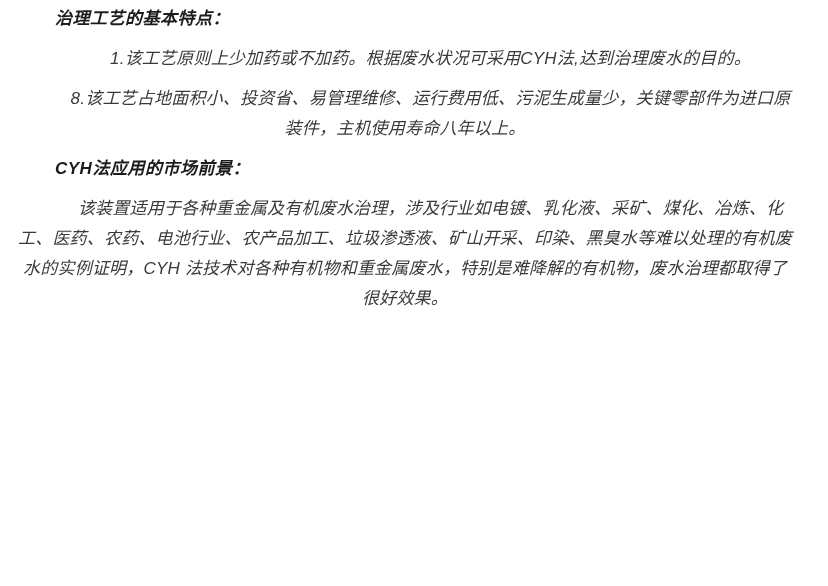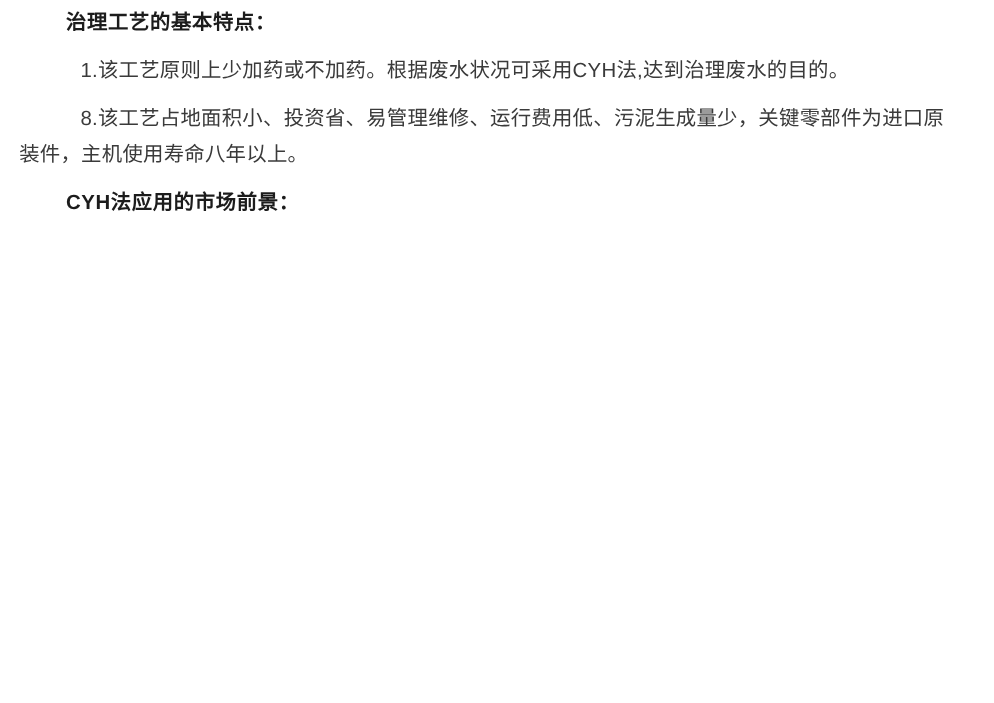--- a/index.html
+++ b/index.html
@@ -11,25 +11,27 @@
     width: 828px;
     height: 586px;
     box-sizing: border-box;
     background: #ffffff;
     padding: 4px 22px 0 4px;
     overflow: hidden;
     font-family: "Liberation Sans", "DejaVu Sans", sans-serif;
     font-size: 17px;
     line-height: 30px;
     color: #3a3a3a;
+    font-style: italic;
   }
   .para {
     margin: 10px 12px;
     text-indent: 51px;
     letter-spacing: 0.2px;
+    text-align: center;
   }
   .para:first-child {
     margin-top: 0;
   }
   .heading {
     margin: 10px 0;
     text-indent: 51px;
     font-weight: bold;
     color: #1c1c1c;
     letter-spacing: 0.5px;
@@ -45,14 +47,15 @@
   <div class="heading">治理工艺的基本特点：</div>
 
   <div class="para">1.该工艺原则上少加药或不加药。根据废水状况可采用CYH法,达到治理废水的目的。</div>
 
 
   <div class="para">8.该工艺占地面积小、投资省、易管理维修、运行费用低、污泥生成量少，关键零部件为进口原装件，主机使用寿命八年以上。</div>
 
 
   <div class="heading">CYH法应用的市场前景：</div>
 
+  <div class="para">该装置适用于各种重金属及有机废水治理，涉及行业如电镀、乳化液、采矿、煤化、冶炼、化工、医药、农药、电池行业、农产品加工、垃圾渗透液、矿山开采、印染、黑臭水等难以处理的有机废水的实例证明，CYH 法技术对各种有机物和重金属废水，特别是难降解的有机物，废水治理都取得了很好效果。</div>
 
 </div>
 
 </body></html>

